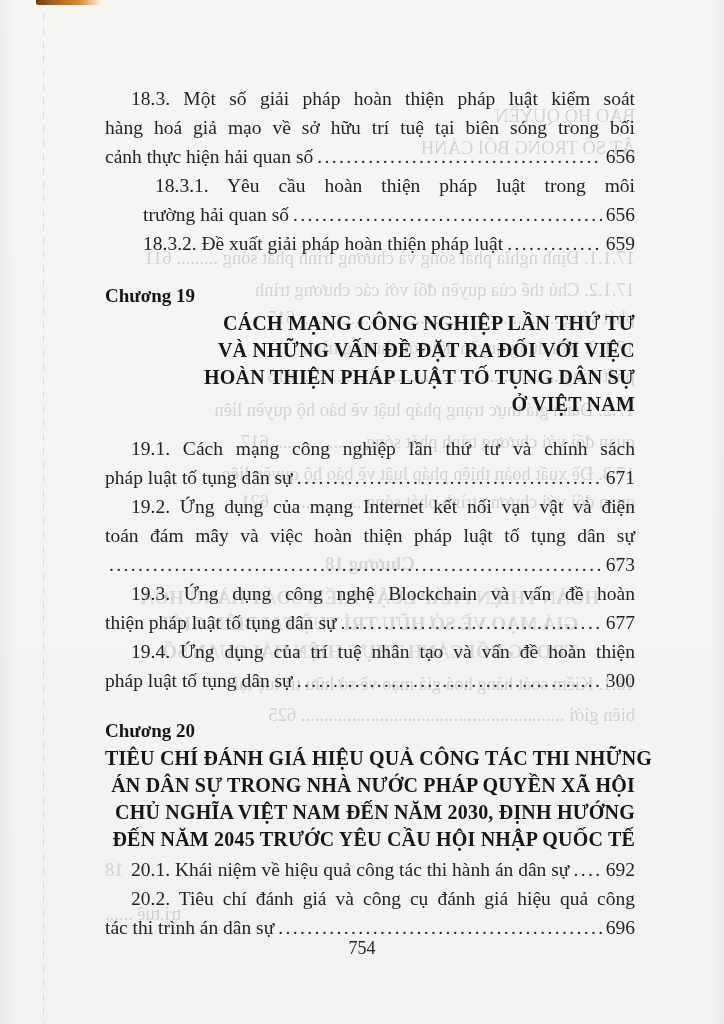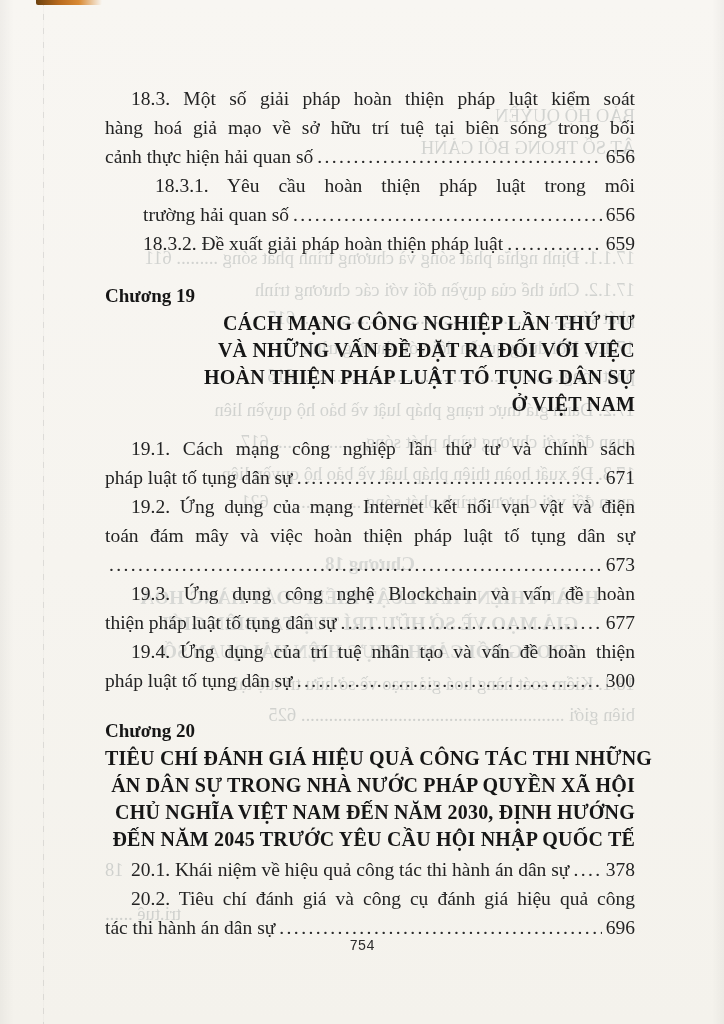--- a/index.html
+++ b/index.html
@@ -56,21 +56,21 @@
   .leader::after{content:"................................................................................................................................................................";}
   .pg{flex:none;}
   .chap-head19{margin-top:24px;}
   .chap-head20{margin-top:22px;}
   .chap-label{font-size:19px;font-weight:700;text-align:left;line-height:28px;color:#161616;}
   .chap-title{font-size:20px;font-weight:700;text-align:right;line-height:27px;white-space:nowrap;color:#161616;letter-spacing:.2px;}
   .mt10{margin-top:16px;}
   .mt2{margin-top:2px;}
   .folio{
     position:absolute;left:0;top:938px;width:724px;z-index:2;
-    text-align:center;font-size:14px;color:#2a2a2a;font-family:Liberation Mono, monospace;
+    text-align:center;font-size:18px;color:#2a2a2a;
   }
 </style>
 </head>
 <body>
 
 <div class="page">
 
   <div class="fold-line"></div>
   <div class="corner-mark"></div>
 
@@ -160,26 +160,26 @@
       <div class="chap-label">Chương 20</div>
       <div class="chap-title">TIÊU CHÍ ĐÁNH GIÁ HIỆU QUẢ CÔNG TÁC THI NHỮNG</div>
       <div class="chap-title">ÁN DÂN SỰ TRONG NHÀ NƯỚC PHÁP QUYỀN XÃ HỘI</div>
       <div class="chap-title">CHỦ NGHĨA VIỆT NAM ĐẾN NĂM 2030, ĐỊNH HƯỚNG</div>
       <div class="chap-title">ĐẾN NĂM 2045 TRƯỚC YÊU CẦU HỘI NHẬP QUỐC TẾ</div>
     </div>
 
     <div class="line row ind1 mt2">
       <span class="txt">20.1. Khái niệm về hiệu quả công tác thi hành án dân sự</span>
       <span class="leader"></span>
-      <span class="pg">378</span>
+      <span class="pg">692</span>
     </div>
 
     <div class="line just ind1">20.2. Tiêu chí đánh giá và công cụ đánh giá hiệu quả công</div>
     <div class="line row">
-      <span class="txt">tác thi hành án dân sự</span>
+      <span class="txt">tác thi trình án dân sự</span>
       <span class="leader"></span>
       <span class="pg">696</span>
     </div>
 
   </div>
 
   <div class="folio">754</div>
 
 </div>
 

